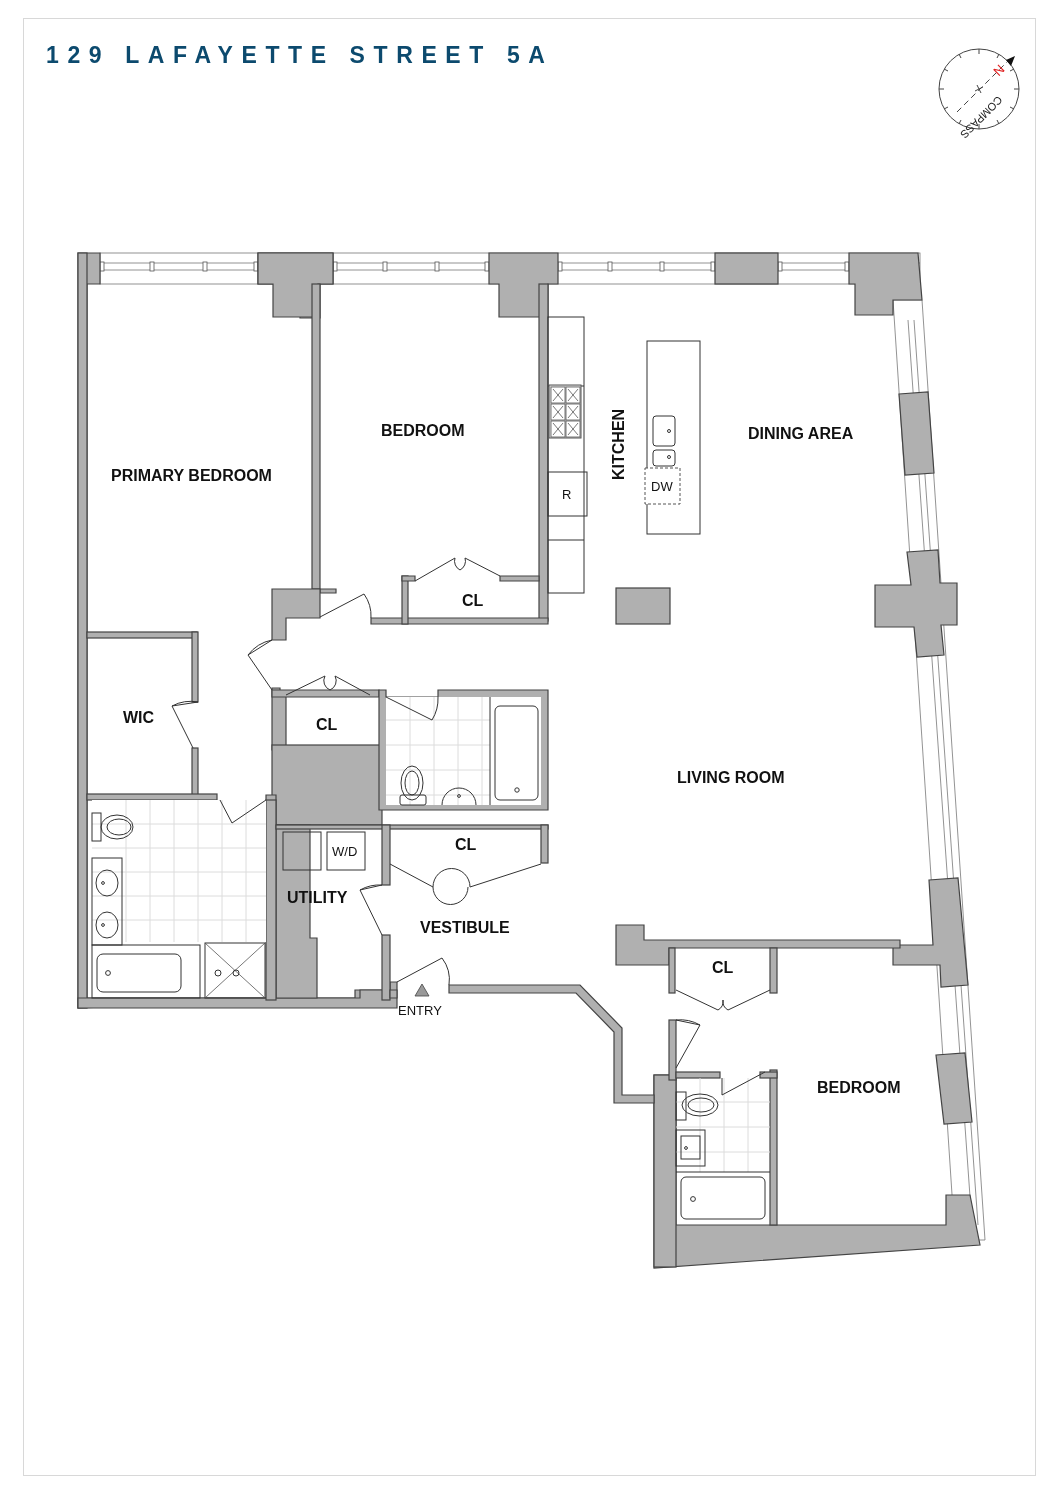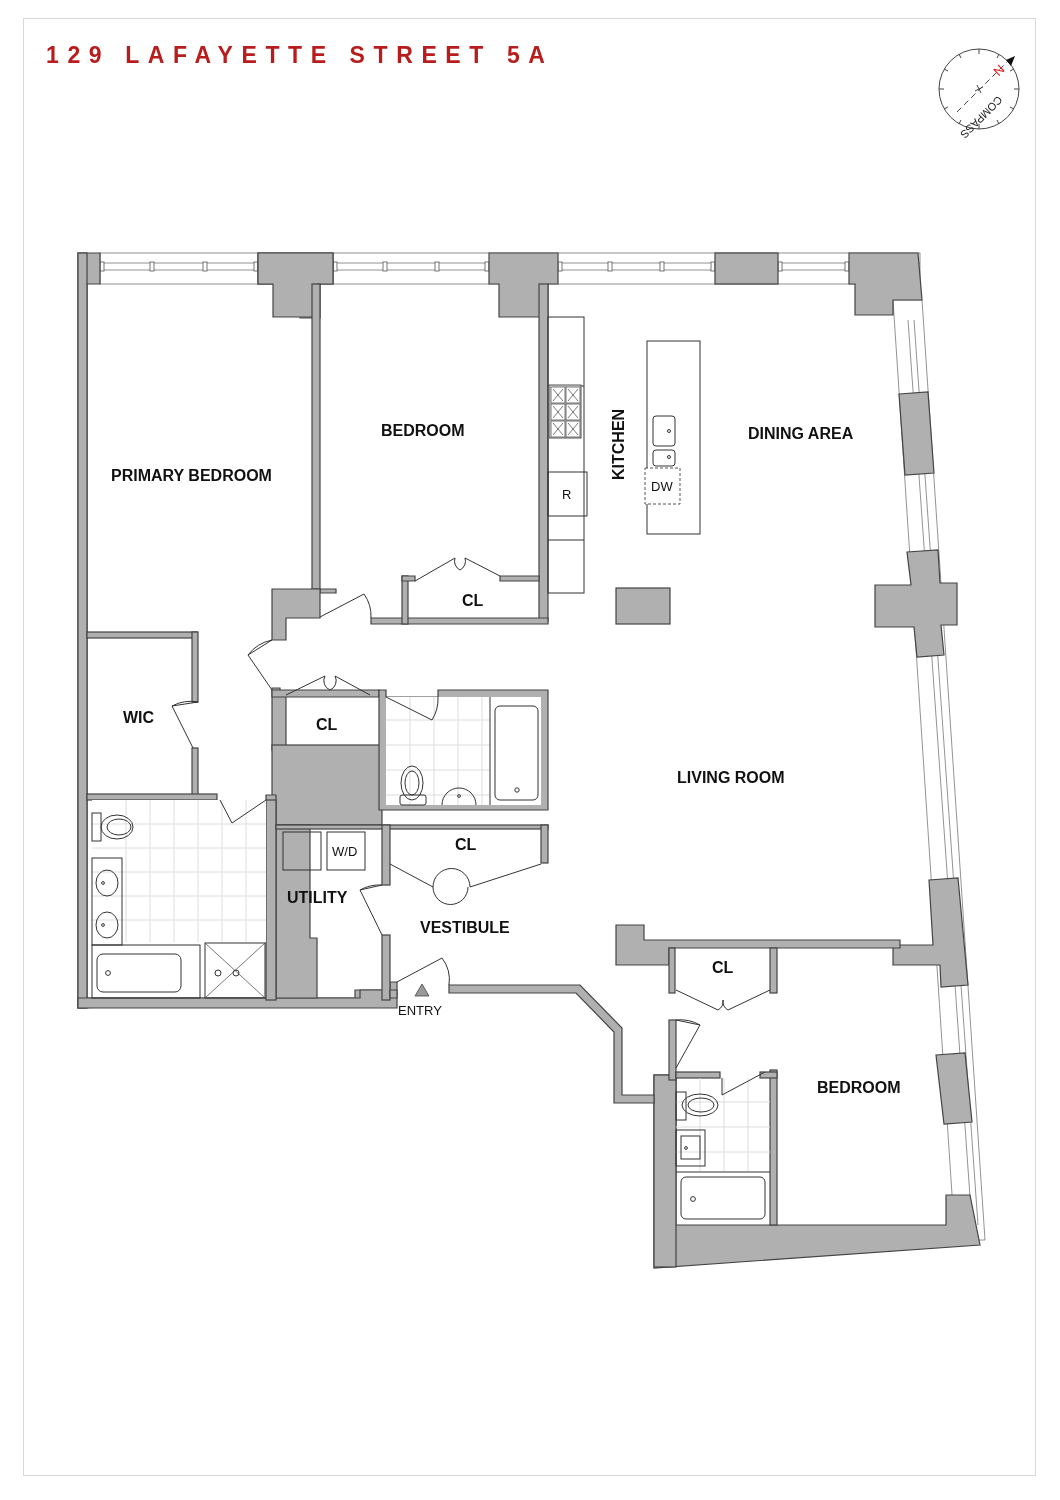--- a/index.html
+++ b/index.html
@@ -1,18 +1,18 @@
 <!DOCTYPE html>
 <html><head>
 <meta charset="utf-8">
 <style>
   html,body{margin:0;padding:0;background:#ffffff;}
   body{width:1060px;height:1500px;position:relative;overflow:hidden;font-family:"Liberation Sans",sans-serif;}
   .frame{position:absolute;left:23px;top:18px;width:1013px;height:1458px;border:1px solid #d8d8d8;box-sizing:border-box;}
-  .title{position:absolute;left:46px;top:42px;font-family:"Liberation Sans",sans-serif;font-weight:bold;font-size:23px;letter-spacing:8.6px;color:#b91c1c;white-space:nowrap;}
+  .title{position:absolute;left:46px;top:42px;font-family:"Liberation Sans",sans-serif;font-weight:bold;font-size:23px;letter-spacing:8.6px;color:#0c4a6e;white-space:nowrap;}
   svg{position:absolute;left:0;top:0;}
   .wall{fill:#b0b0b0;stroke:#444;stroke-width:1.2;}
   .line{fill:none;stroke:#333;stroke-width:1;}
   .thin{fill:none;stroke:#555;stroke-width:0.8;}
   .tile{stroke:#dcdcdc;stroke-width:1;}
   .win{fill:#fff;stroke:#555;stroke-width:0.8;}
   .lbl{font-family:"Liberation Sans",sans-serif;font-weight:bold;font-size:16px;fill:#111;}
   .sm{font-family:"Liberation Sans",sans-serif;font-size:13px;fill:#111;}
   .door{fill:none;stroke:#333;stroke-width:1;}
 </style>

